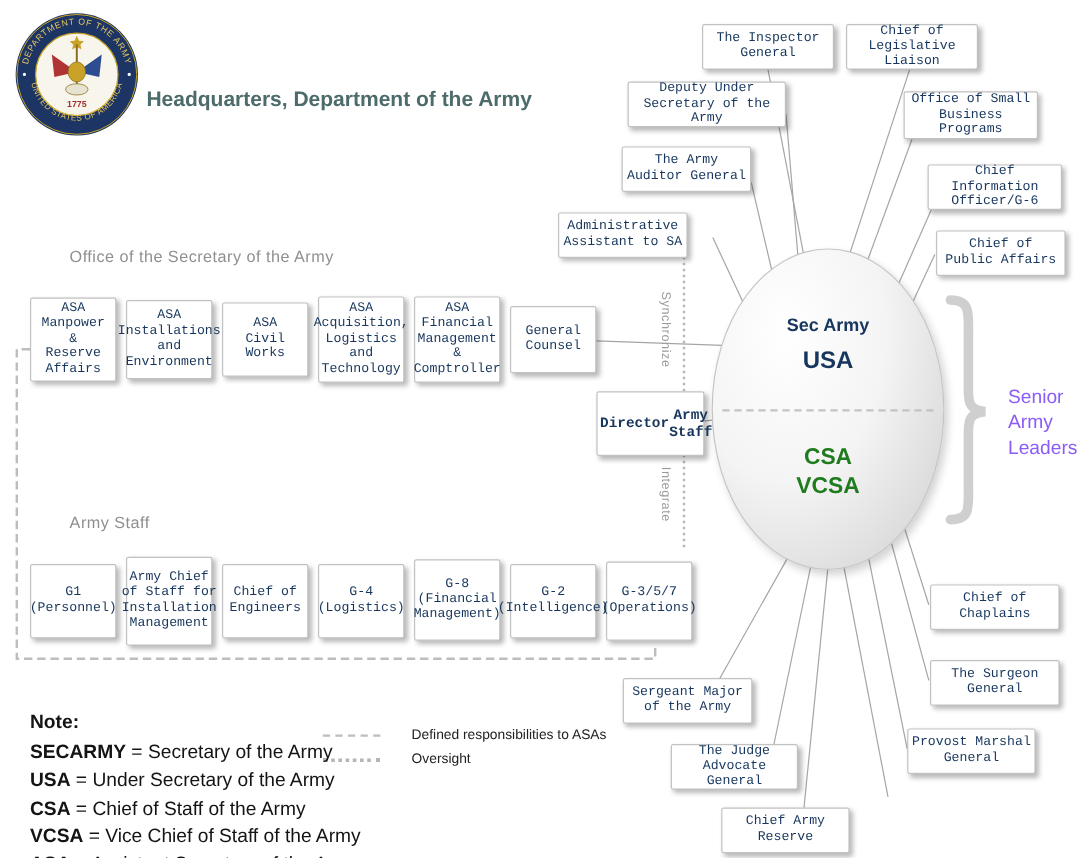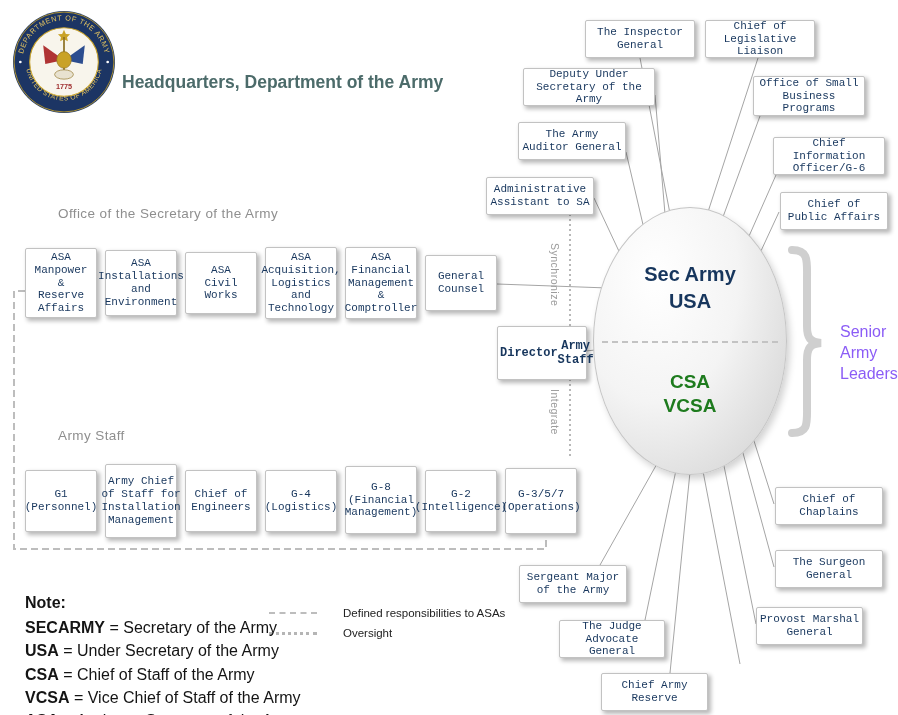--- a/index.html
+++ b/index.html
@@ -19,21 +19,21 @@
          box-shadow:2.5px 2.5px 4px rgba(0,0,0,0.28); color:#17365d; font-size:11px; line-height:1.18;
          display:flex; align-items:center; justify-content:center; text-align:center;
          white-space:pre-line; padding:2px; box-sizing:border-box;font-family:Liberation Mono, monospace; }
   .box-director { font-weight:bold; font-size:12px; flex-direction:row; justify-content:space-evenly; }
 
   .ellipse { position:absolute; left:593px; top:207px; width:192px; height:266px; border-radius:50%;
              background:radial-gradient(ellipse at 32% 26%, #ffffff 0%, #f4f4f4 45%, #dddddd 78%, #c9c9c9 100%);
              border:1px solid #c5c5c5; box-shadow:3px 4px 7px rgba(0,0,0,0.18); z-index:2; }
   .ellipse .divider { position:absolute; left:8px; right:8px; top:50%; border-top:2px dashed #c3c3c3; }
   .ell-txt { position:absolute; width:100%; text-align:center; font-weight:bold; }
-  .ell-sec  { top:55px;  color:#17365d; font-size:20px; }
+  .ell-sec  { top:55px;  color:#17365d; font-size:15px; }
   .ell-usa  { top:82px;  color:#17365d; font-size:20px; }
   .ell-csa  { top:163px; color:#1e7b1e; font-size:19px; }
   .ell-vcsa { top:187px; color:#1e7b1e; font-size:19px; }
 
   .brace-label { position:absolute; left:840px; top:322px; color:#8b5cf6; font-size:16px; line-height:1.3;
                  white-space:pre-line; z-index:2; }
 
   .vertical-label { position:absolute; writing-mode:vertical-rl; color:#9c9c9c; font-size:10.5px;
                     letter-spacing:0.5px; z-index:2; }
   .v-sync { left:549px; top:243px; }
@@ -116,21 +116,21 @@
   <div class="box" style="left:705px;top:20px;width:110px;height:38px">Chief of
 Legislative Liaison</div>
   <div class="box" style="left:523px;top:68px;width:132px;height:38px">Deputy Under
 Secretary of the Army</div>
   <div class="box" style="left:753px;top:76px;width:112px;height:40px">Office of Small
 Business Programs</div>
   <div class="box" style="left:518px;top:122px;width:108px;height:38px">The Army
 Auditor General</div>
   <div class="box" style="left:773px;top:137px;width:112px;height:38px">Chief Information
 Officer/G-6</div>
-  <div class="box" style="left:486px;top:177px;width:108px;height:38px">Administrative
+  <div class="box" style="left:465px;top:177px;width:108px;height:38px">Administrative
 Assistant to SA</div>
   <div class="box" style="left:780px;top:192px;width:108px;height:38px">Chief of
 Public Affairs</div>
 
   <div class="box" style="left:775px;top:487px;width:108px;height:38px">Chief of
 Chaplains</div>
   <div class="box" style="left:775px;top:550px;width:108px;height:38px">The Surgeon
 General</div>
   <div class="box" style="left:756px;top:607px;width:107px;height:38px">Provost Marshal
 General</div>

